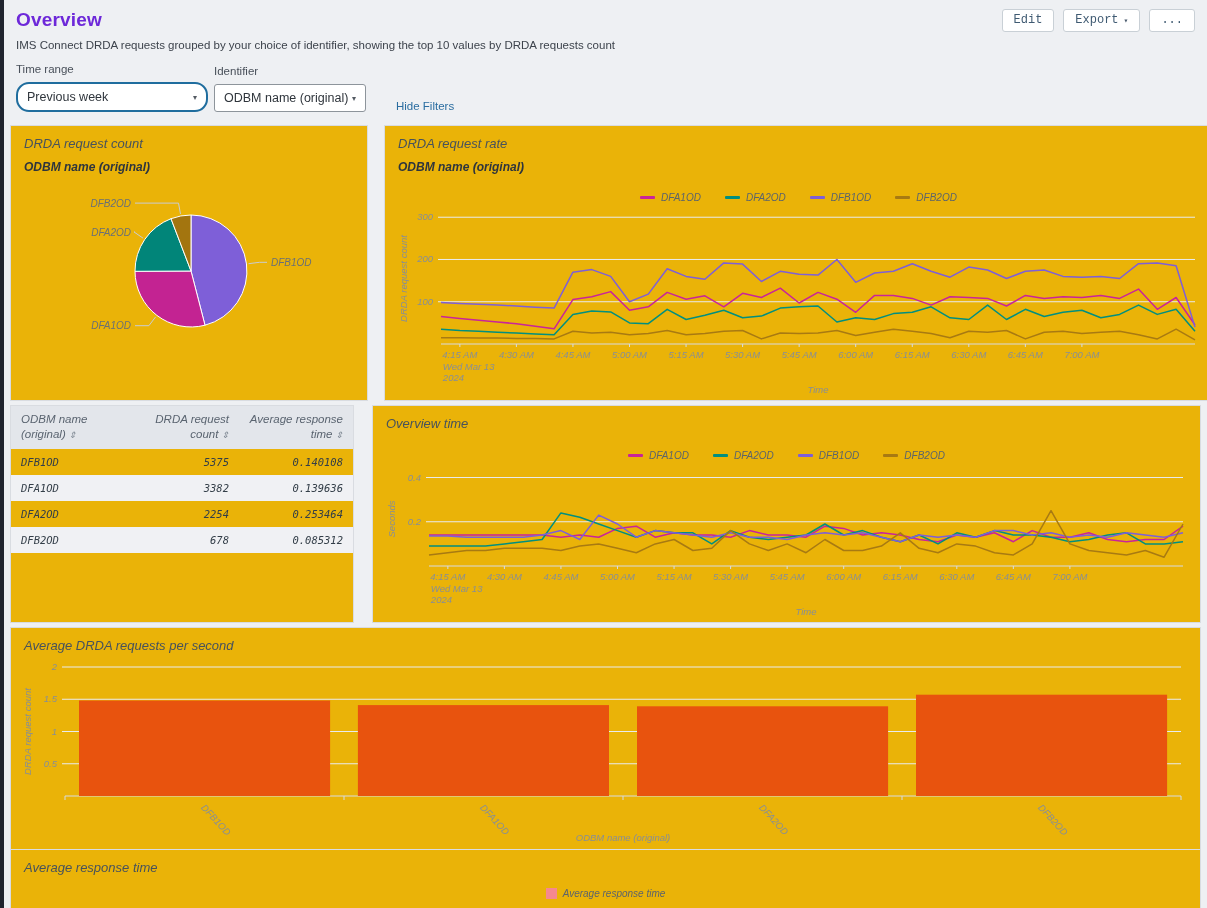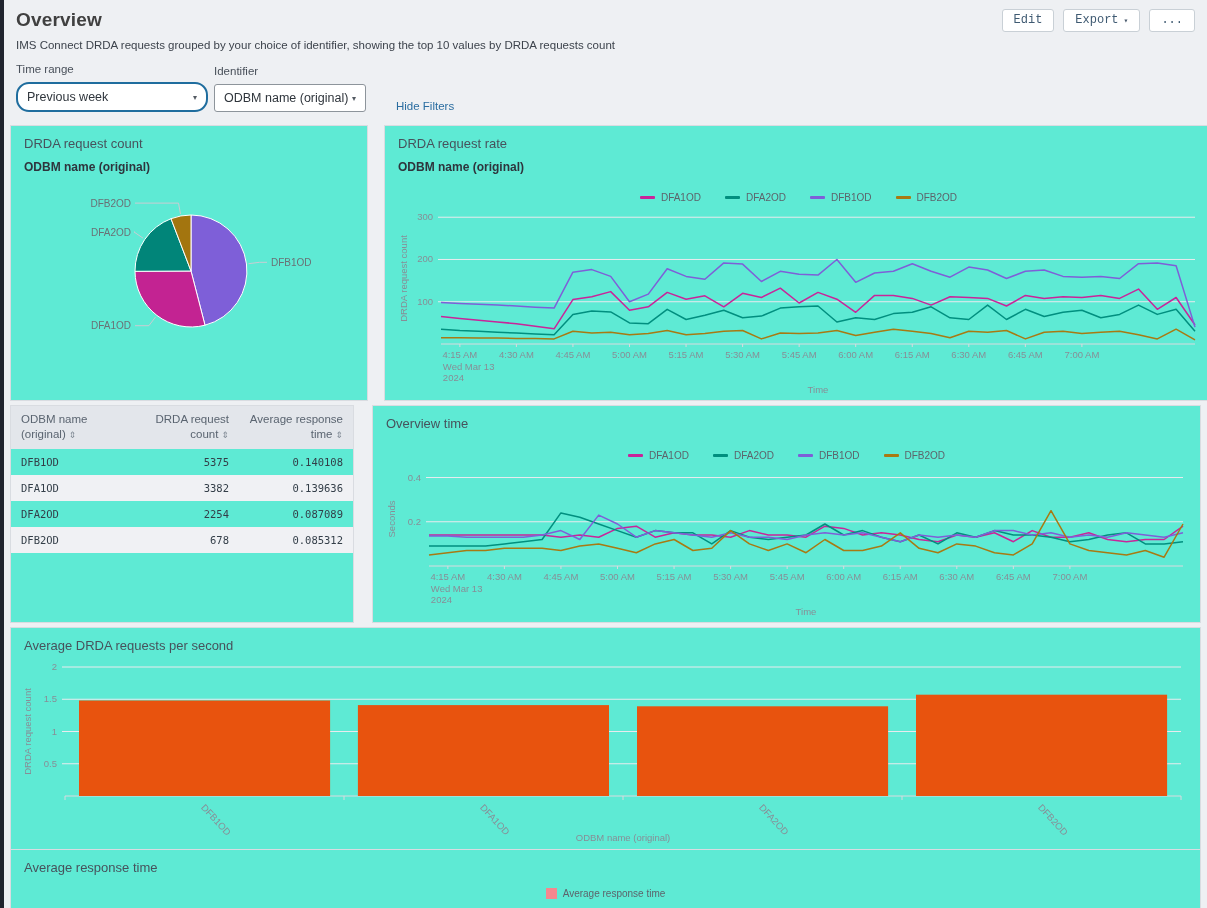--- a/index.html
+++ b/index.html
@@ -1,34 +1,34 @@
 <!DOCTYPE html>
 <html><head>
 <meta charset="utf-8">
 <style>
   html,body{margin:0;padding:0;background:#eef0f3;font-family:"Liberation Sans",sans-serif;}
   .screen{position:relative;width:1207px;height:908px;overflow:hidden;background:#eef0f3;}
   .left-strip{position:absolute;left:0;top:0;width:4px;height:100%;background:#20242e;}
   .content{position:absolute;left:4px;top:0;right:0;bottom:0;}
   .header-row{display:flex;align-items:flex-start;padding:9px 12px 0 12px;}
-  .page-title{font-size:19px;font-weight:700;color:#404040;margin:0;letter-spacing:.2px;}
+  .page-title{font-size:19px;font-weight:700;color:#6d28d9;margin:0;letter-spacing:.2px;}
   .header-buttons{margin-left:auto;display:flex;gap:9px;}
   .btn{background:#fff;border:1px solid #c9d0d6;border-radius:3px;color:#3f5a72;font-size:12px;
        padding:3px 11px;height:23px;line-height:15px;cursor:pointer;font-family:Liberation Mono, monospace;display:flex;align-items:center;gap:5px;}
   .btn .caret{font-size:8px;color:#4a5b6e;}
   .subtitle{font-size:11.5px;color:#3d434c;margin:7px 0 0 12px;}
   .filters{display:flex;margin:12px 0 0 12px;align-items:flex-end;}
   .filter-label{display:block;font-size:11.5px;color:#49505a;margin-bottom:7px;}
   .select{background:#fff;display:flex;align-items:center;font-size:12.5px;color:#2f353c;padding:0 9px;cursor:pointer;box-sizing:border-box;}
   .select .caret{margin-left:auto;font-size:8px;color:#555b63;}
   .select.time{width:192px;height:30px;border:2px solid #1f6d9e;border-radius:13px;}
   .select.ident{width:152px;height:28px;border:1px solid #8d949b;border-radius:3px;margin-top:1px;}
   .filter.second{margin-left:6px;}
   .hide-filters{font-size:11.5px;color:#2a6da0;margin:33px 0 0 30px;cursor:pointer;text-decoration:none;}
-  .panel{position:absolute;background:#5eead4;border:1px solid #d9dce1;box-sizing:border-box;}
+  .panel{position:absolute;background:#eab308;border:1px solid #d9dce1;box-sizing:border-box;font-style:italic;}
   #pie-panel{left:6px;top:125px;width:358px;height:276px;}
   #table-panel{left:6px;top:405px;width:344px;height:218px;}
   #rate-panel{left:380px;top:125px;width:829px;height:276px;}
   #resp-panel{left:368px;top:405px;width:829px;height:218px;}
   #bar-panel{left:6px;top:627px;width:1191px;height:230px;}
   #bottom-panel{left:6px;top:849px;width:1191px;height:75px;}
   .panel-title{font-size:13px;color:#47525c;margin:0;position:absolute;left:13px;top:10px;font-weight:400;}
   .panel-subtitle{font-size:12px;font-weight:700;color:#2e353d;position:absolute;left:13px;top:34px;}
   .legend{position:absolute;left:0;right:0;display:flex;justify-content:center;gap:24px;font-size:10px;color:#5c646b;}
   #rate-legend{top:66px;}
@@ -131,21 +131,21 @@
               <td class="num">0.140108</td>
             </tr>
             <tr>
               <td>DFA1OD</td>
               <td class="num">3382</td>
               <td class="num">0.139636</td>
             </tr>
             <tr>
               <td>DFA2OD</td>
               <td class="num">2254</td>
-              <td class="num">0.087089</td>
+              <td class="num">0.253464</td>
             </tr>
             <tr>
               <td>DFB2OD</td>
               <td class="num">678</td>
               <td class="num">0.085312</td>
             </tr>
           </tbody>
         </table>
     </div>
 

